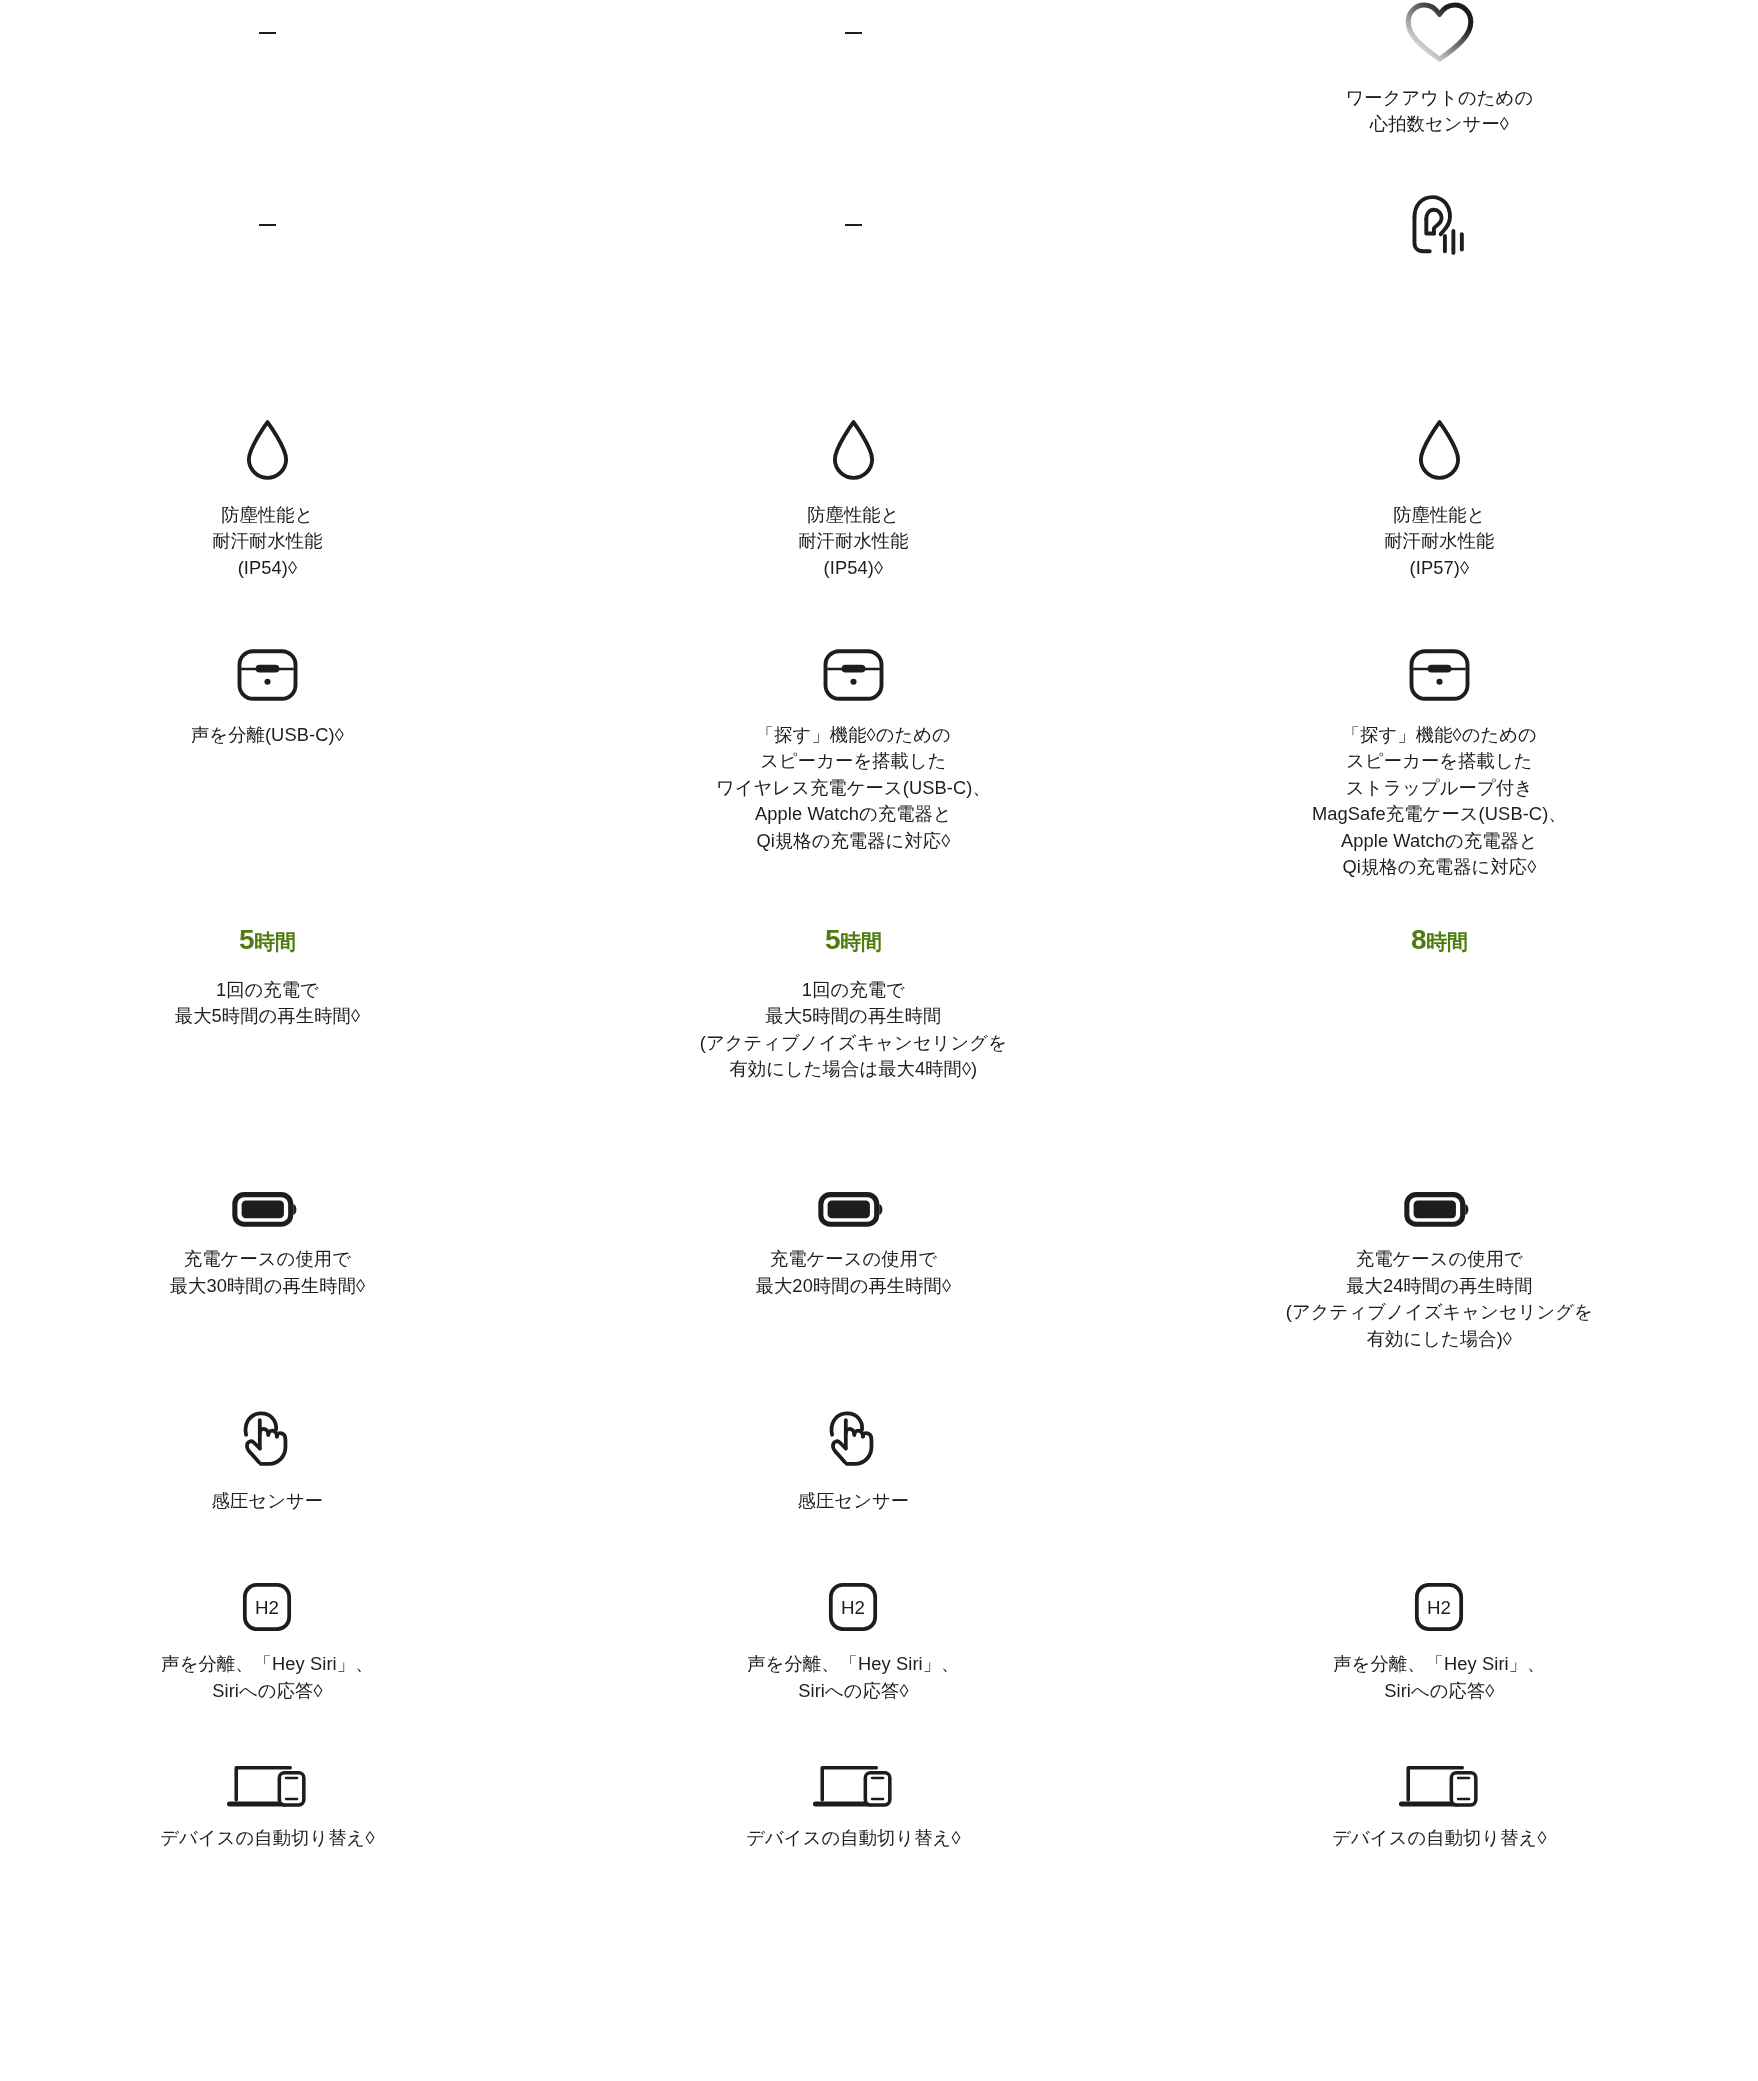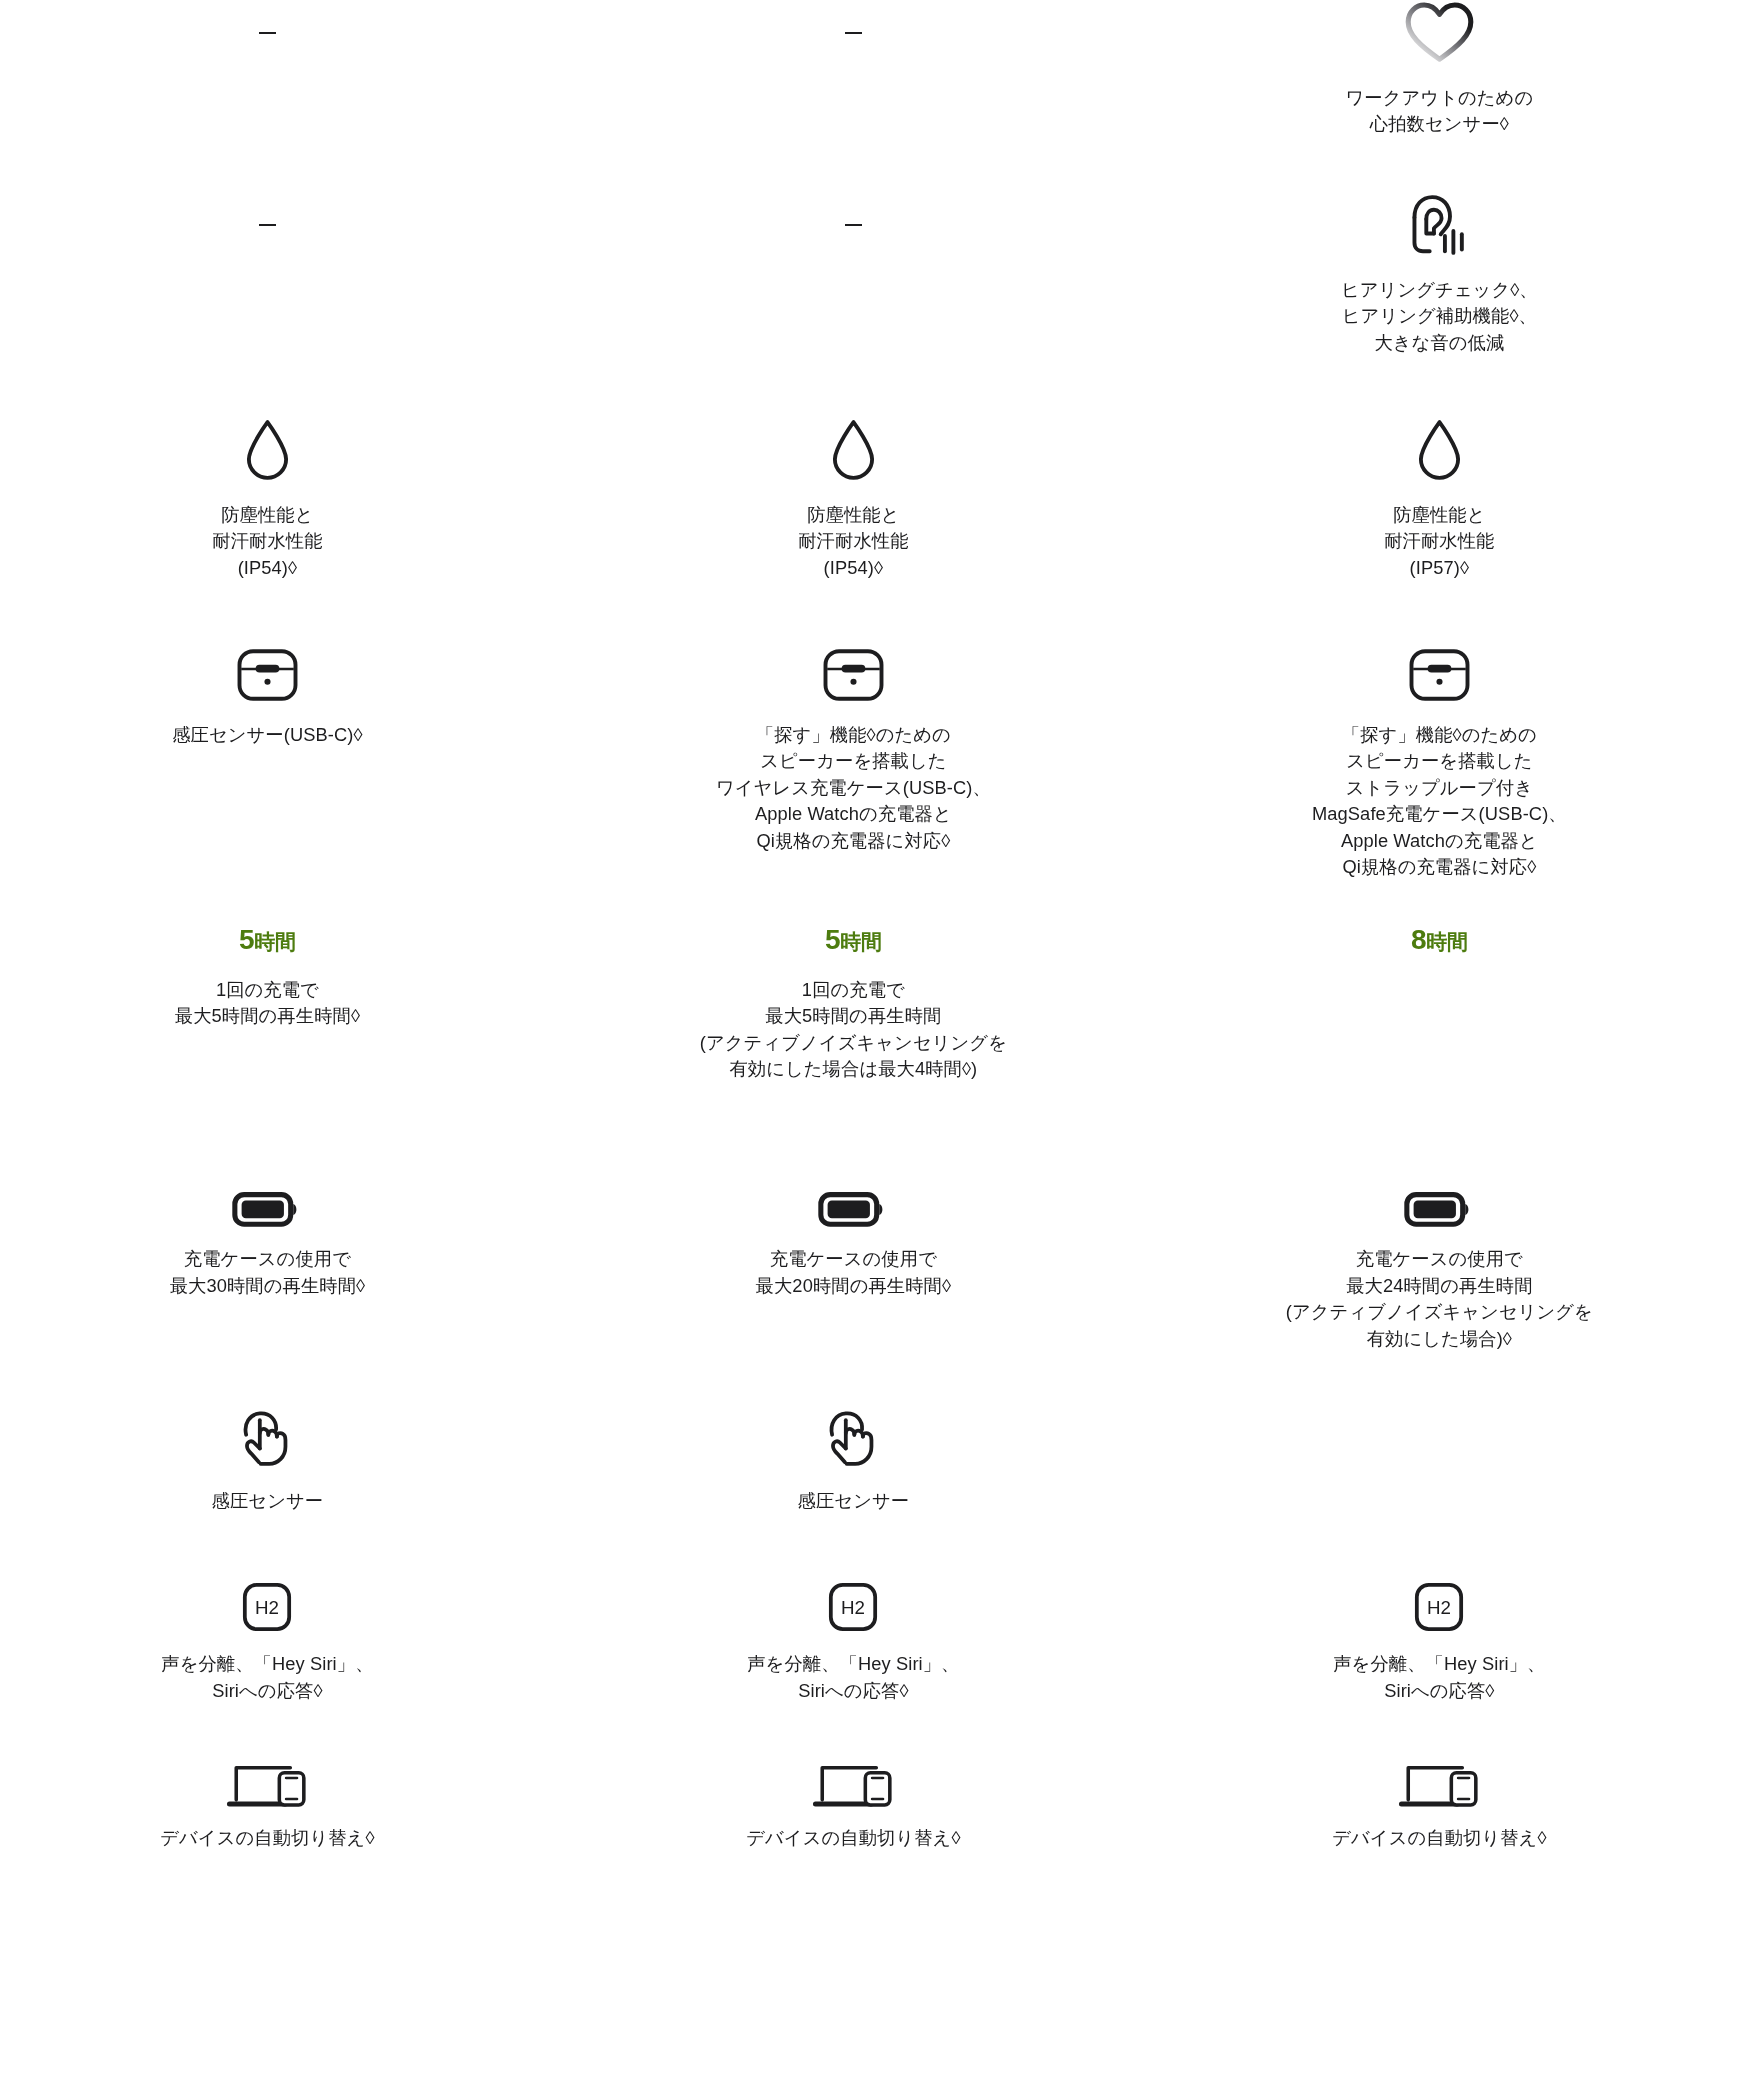--- a/index.html
+++ b/index.html
@@ -141,23 +141,20 @@
             <path d="M12 30 C12 15 21 6 33 6 C45 6 54 15 54 29 C54 40 47 44 43 50"></path>
             <path d="M12 30 L12 60 C12 66 16 70 22 70 L30 70"></path>
             <path d="M26 32 C26 25 30 21 35 21 C40 21 44 25 44 31 C44 37 38 39 35 43 L35 49"></path>
             <path d="M26 32 L26 49 L35 49"></path>
             <path d="M48 52 L48 70"></path>
             <path d="M58 46 L58 72"></path>
             <path d="M68 50 L68 68"></path>
           </g>
         </svg>
       </div>
-      <div class="caption">ヒアリングチェック◊、
-ヒアリング補助機能◊、
-大きな音の低減</div>
     </div>
   </div>
 
   <div class="row r-water">
     <div class="cell">
       <div class="icon-wrap ic-h ic-gap">
         <svg width="53" height="66" viewBox="0 0 62 78">
           <path d="M31 6 C31 6 9 36 9 50 C9 62 19 72 31 72 C43 72 53 62 53 50 C53 36 31 6 31 6 Z" fill="none" stroke="#1d1d1f" stroke-width="4.6" stroke-linejoin="round"></path>
         </svg>
       </div>
@@ -190,21 +187,21 @@
   <div class="row r-case">
     <div class="cell">
       <div class="icon-wrap ic-h ic-gap">
         <svg width="65" height="56" viewBox="0 0 76 66">
           <rect x="5" y="5" width="66" height="56" rx="16" ry="16" fill="none" stroke="#1d1d1f" stroke-width="4.6"></rect>
           <line x1="7" y1="26" x2="69" y2="26" stroke="#1d1d1f" stroke-width="3"></line>
           <rect x="24" y="21" width="28" height="9" rx="4.5" fill="#1d1d1f"></rect>
           <circle cx="38" cy="41" r="3.6" fill="#1d1d1f"></circle>
         </svg>
       </div>
-      <div class="caption">感圧センサー(USB-C)◊</div>
+      <div class="caption">声を分離(USB-C)◊</div>
     </div>
     <div class="cell">
       <div class="icon-wrap ic-h ic-gap">
         <svg width="65" height="56" viewBox="0 0 76 66">
           <rect x="5" y="5" width="66" height="56" rx="16" ry="16" fill="none" stroke="#1d1d1f" stroke-width="4.6"></rect>
           <line x1="7" y1="26" x2="69" y2="26" stroke="#1d1d1f" stroke-width="3"></line>
           <rect x="24" y="21" width="28" height="9" rx="4.5" fill="#1d1d1f"></rect>
           <circle cx="38" cy="41" r="3.6" fill="#1d1d1f"></circle>
         </svg>
       </div>

